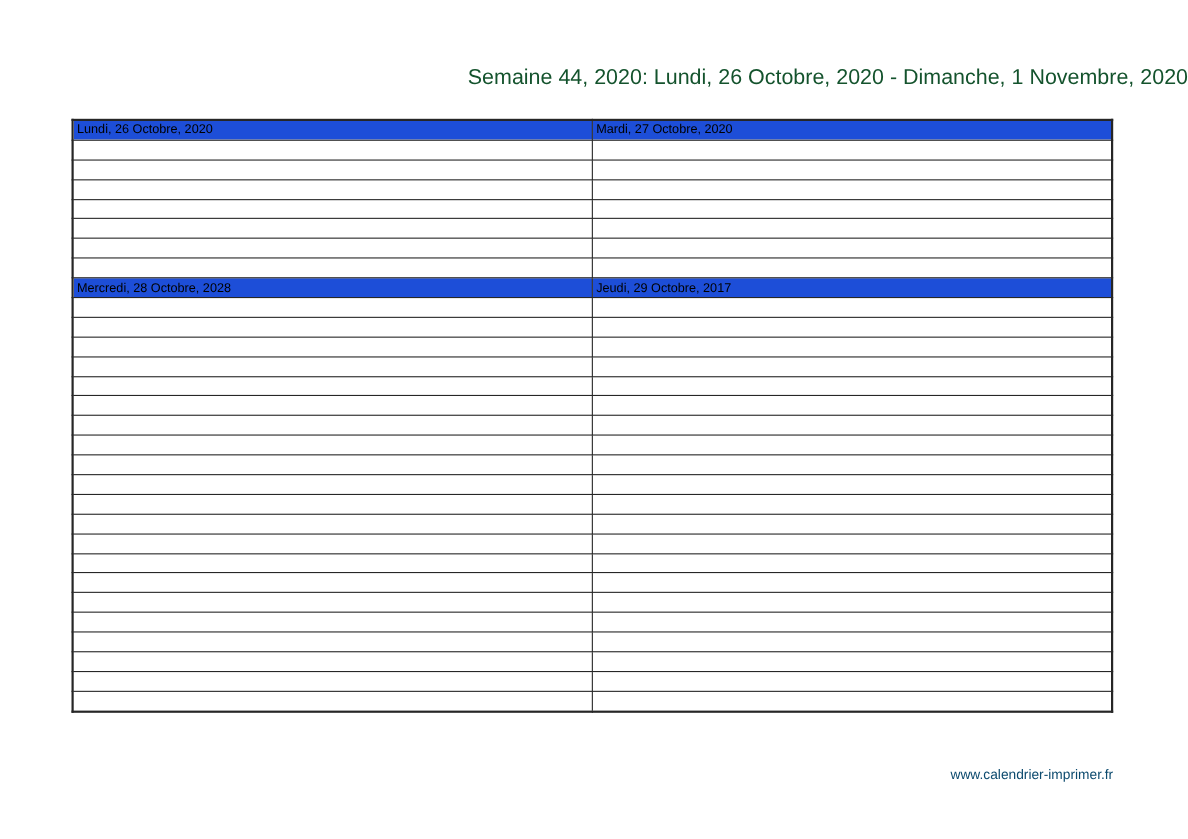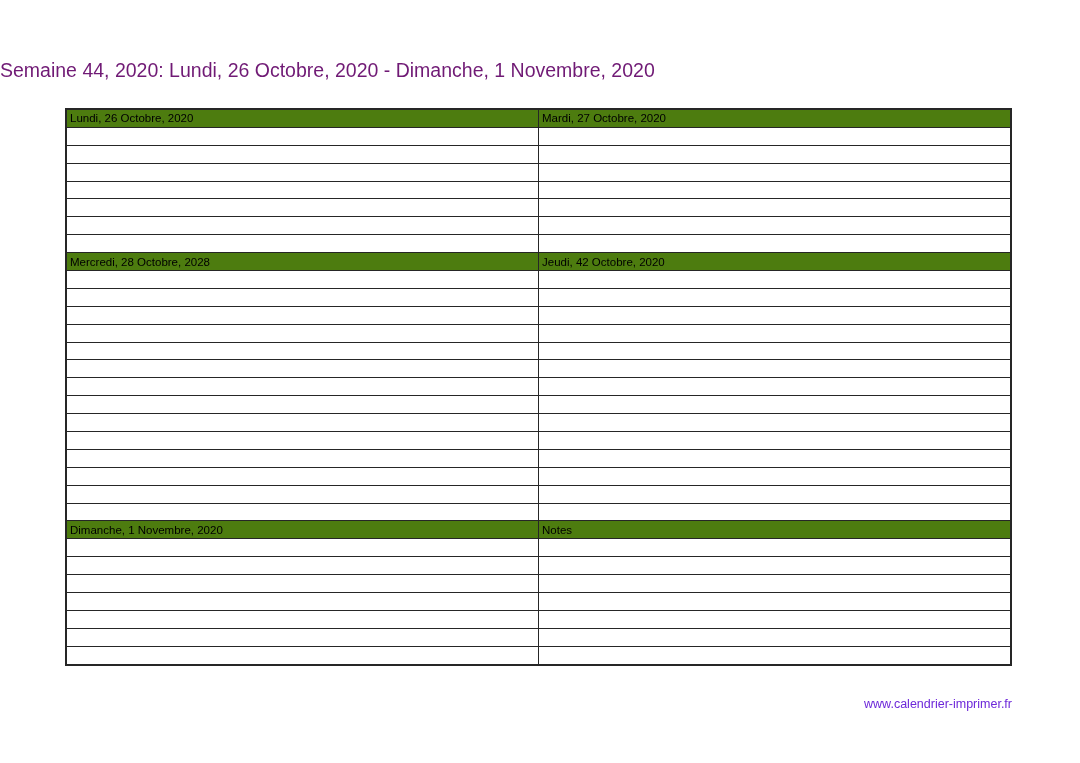--- a/index.html
+++ b/index.html
@@ -7,56 +7,56 @@
     width: 1080px; height: 763px;
     background: #ffffff;
     font-family: "Liberation Sans", sans-serif;
     position: relative;
     overflow: hidden;
   }
   .page-title {
     position: absolute;
     top: 59px; left: 0;
     width: 100%;
-    text-align: left;
+    text-align: right;
     font-size: 19.5px;
     font-weight: 400;
-    color: #701a75;
+    color: #14532d;
     white-space: nowrap;
   }
   table.week {
     position: absolute;
     left: 65px; top: 108px;
     width: 947px;
     border-collapse: collapse;
     table-layout: fixed;
     border: 2px solid #262626;
   }
   table.week td {
     border: 1.5px solid #262626;
     height: 16.9px;
     padding: 0;
     background: #ffffff;
   }
   table.week td.hdr {
-    background: #4d7c0f;
+    background: #1d4ed8;
     font-size: 11.5px;
     color: #000000;
     padding: 0 0 0 3px;
     vertical-align: middle;
     line-height: 1.05;
     white-space: nowrap;
     overflow: hidden;
   }
   .footer-link {
     position: absolute;
     top: 697px;
     right: 68px;
     font-size: 12.5px;
-    color: #6d28d9;
+    color: #0c4a6e;
     text-decoration: none;
     cursor: pointer;
   }
 </style>
 </head>
 <body>
 
 <div class="page-title">Semaine 44, 2020: Lundi, 26 Octobre, 2020 - Dimanche, 1 Novembre, 2020</div>
 
 <table class="week">
@@ -88,21 +88,21 @@
       <tr>
         <td></td>
         <td></td>
       </tr>
       <tr>
         <td></td>
         <td></td>
       </tr>
       <tr>
         <td class="hdr">Mercredi, 28 Octobre, 2028</td>
-        <td class="hdr">Jeudi, 42 Octobre, 2020</td>
+        <td class="hdr">Jeudi, 29 Octobre, 2017</td>
       </tr>
       <tr>
         <td></td>
         <td></td>
       </tr>
       <tr>
         <td></td>
         <td></td>
       </tr>
       <tr>
@@ -147,24 +147,20 @@
       </tr>
       <tr>
         <td></td>
         <td></td>
       </tr>
       <tr>
         <td></td>
         <td></td>
       </tr>
       <tr>
-        <td class="hdr">Dimanche, 1 Novembre, 2020</td>
-        <td class="hdr">Notes</td>
-      </tr>
-      <tr>
         <td></td>
         <td></td>
       </tr>
       <tr>
         <td></td>
         <td></td>
       </tr>
       <tr>
         <td></td>
         <td></td>

